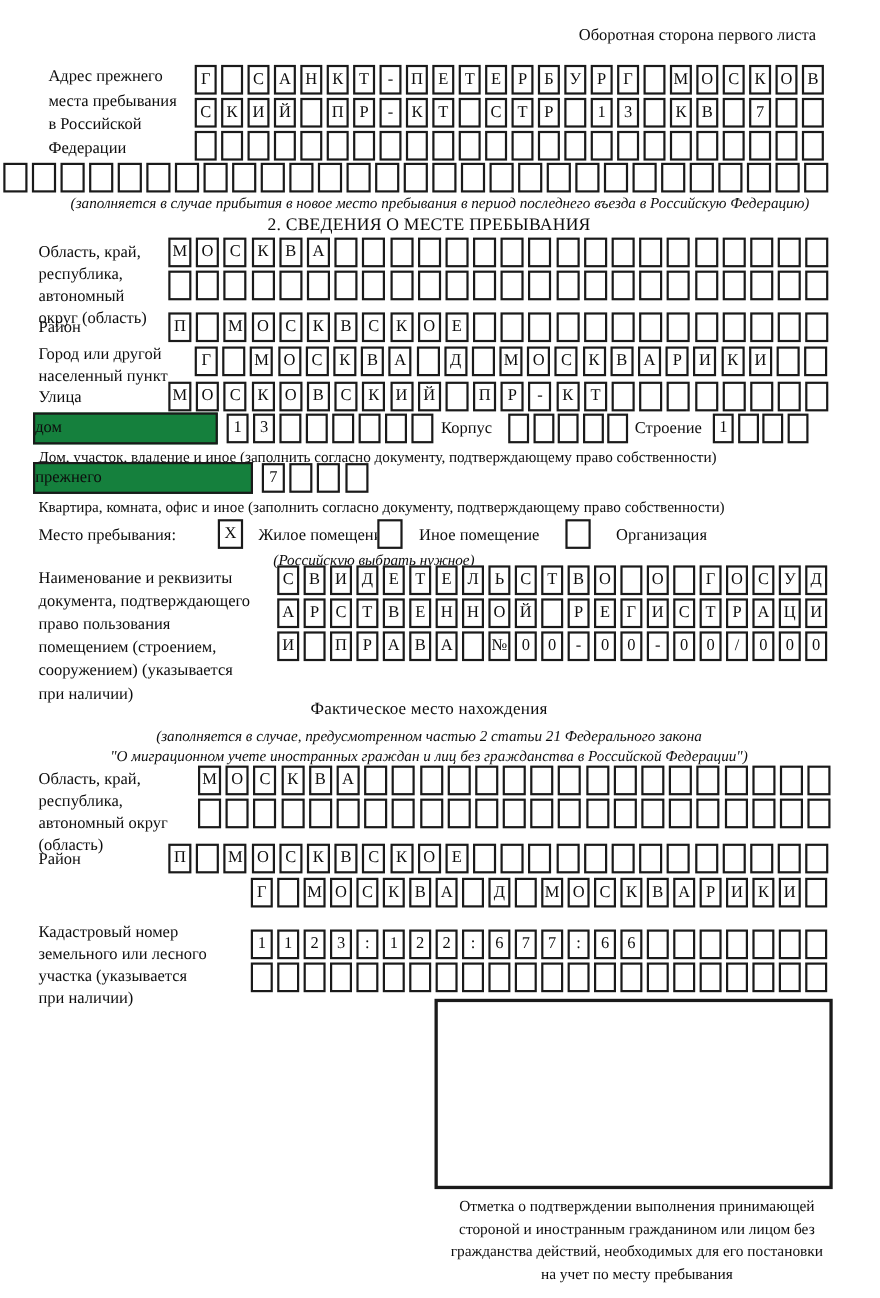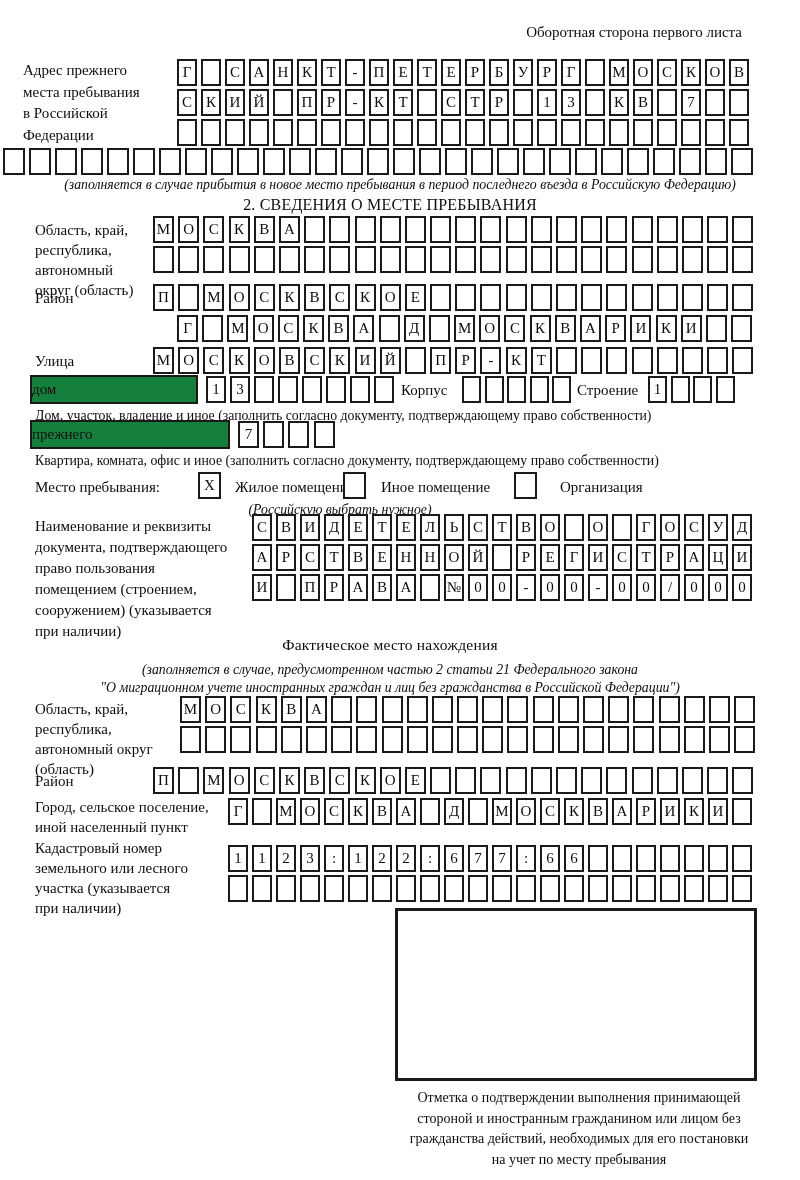--- a/index.html
+++ b/index.html
@@ -26,21 +26,21 @@
   .stamp{box-sizing:border-box;border:3px solid #1a1a1a;background:#fff;}
   .caption{font-size:14px;line-height:20.5px;white-space:pre-line;text-align:center;}
 </style>
 </head>
 <body>
 
 <div id="page">
 
   <div class="abs inline-lbl" style="top:22px;right:58px;">Оборотная сторона первого листа</div>
 
-  <div class="abs lbl" style="left:23px;top:60px;width:150px;">Адрес прежнего
+  <div class="abs lbl" style="left:44px;top:60px;width:150px;">Адрес прежнего
 места пребывания
 в Российской
 Федерации</div>
   <div class="abs row p24" style="left:177px;top:59px;"><span class="cell">Г</span><span class="cell"></span><span class="cell">С</span><span class="cell">А</span><span class="cell">Н</span><span class="cell">К</span><span class="cell">Т</span><span class="cell">-</span><span class="cell">П</span><span class="cell">Е</span><span class="cell">Т</span><span class="cell">Е</span><span class="cell">Р</span><span class="cell">Б</span><span class="cell">У</span><span class="cell">Р</span><span class="cell">Г</span><span class="cell"></span><span class="cell">М</span><span class="cell">О</span><span class="cell">С</span><span class="cell">К</span><span class="cell">О</span><span class="cell">В</span></div>
   <div class="abs row p24" style="left:177px;top:89px;"><span class="cell">С</span><span class="cell">К</span><span class="cell">И</span><span class="cell">Й</span><span class="cell"></span><span class="cell">П</span><span class="cell">Р</span><span class="cell">-</span><span class="cell">К</span><span class="cell">Т</span><span class="cell"></span><span class="cell">С</span><span class="cell">Т</span><span class="cell">Р</span><span class="cell"></span><span class="cell">1</span><span class="cell">3</span><span class="cell"></span><span class="cell">К</span><span class="cell">В</span><span class="cell"></span><span class="cell">7</span><span class="cell"></span><span class="cell"></span></div>
   <div class="abs row p24" style="left:177px;top:119px;"><span class="cell"></span><span class="cell"></span><span class="cell"></span><span class="cell"></span><span class="cell"></span><span class="cell"></span><span class="cell"></span><span class="cell"></span><span class="cell"></span><span class="cell"></span><span class="cell"></span><span class="cell"></span><span class="cell"></span><span class="cell"></span><span class="cell"></span><span class="cell"></span><span class="cell"></span><span class="cell"></span><span class="cell"></span><span class="cell"></span><span class="cell"></span><span class="cell"></span><span class="cell"></span><span class="cell"></span></div>
   <div class="abs row p26" style="left:3px;top:148px;"><span class="cell"></span><span class="cell"></span><span class="cell"></span><span class="cell"></span><span class="cell"></span><span class="cell"></span><span class="cell"></span><span class="cell"></span><span class="cell"></span><span class="cell"></span><span class="cell"></span><span class="cell"></span><span class="cell"></span><span class="cell"></span><span class="cell"></span><span class="cell"></span><span class="cell"></span><span class="cell"></span><span class="cell"></span><span class="cell"></span><span class="cell"></span><span class="cell"></span><span class="cell"></span><span class="cell"></span><span class="cell"></span><span class="cell"></span><span class="cell"></span><span class="cell"></span><span class="cell"></span></div>
   <div class="abs note center" style="left:10px;top:176px;width:780px;">(заполняется в случае прибытия в новое место пребывания в период последнего въезда в Российскую Федерацию)</div>
 
   <div class="abs sec-title" style="left:0;top:196px;width:780px;">2. СВЕДЕНИЯ О МЕСТЕ ПРЕБЫВАНИЯ</div>
@@ -48,20 +48,22 @@
   <div class="abs small-lbl" style="left:35px;top:220px;width:130px;">Область, край,
 республика,
 автономный
 округ (область)</div>
   <div class="abs row p25" style="left:153px;top:216px;"><span class="cell">М</span><span class="cell">О</span><span class="cell">С</span><span class="cell">К</span><span class="cell">В</span><span class="cell">А</span><span class="cell"></span><span class="cell"></span><span class="cell"></span><span class="cell"></span><span class="cell"></span><span class="cell"></span><span class="cell"></span><span class="cell"></span><span class="cell"></span><span class="cell"></span><span class="cell"></span><span class="cell"></span><span class="cell"></span><span class="cell"></span><span class="cell"></span><span class="cell"></span><span class="cell"></span><span class="cell"></span></div>
   <div class="abs row p25" style="left:153px;top:246px;"><span class="cell"></span><span class="cell"></span><span class="cell"></span><span class="cell"></span><span class="cell"></span><span class="cell"></span><span class="cell"></span><span class="cell"></span><span class="cell"></span><span class="cell"></span><span class="cell"></span><span class="cell"></span><span class="cell"></span><span class="cell"></span><span class="cell"></span><span class="cell"></span><span class="cell"></span><span class="cell"></span><span class="cell"></span><span class="cell"></span><span class="cell"></span><span class="cell"></span><span class="cell"></span><span class="cell"></span></div>
 
   <div class="abs inline-lbl" style="left:35px;top:288px;">Район</div>
   <div class="abs row p25" style="left:153px;top:284px;"><span class="cell">П</span><span class="cell"></span><span class="cell">М</span><span class="cell">О</span><span class="cell">С</span><span class="cell">К</span><span class="cell">В</span><span class="cell">С</span><span class="cell">К</span><span class="cell">О</span><span class="cell">Е</span><span class="cell"></span><span class="cell"></span><span class="cell"></span><span class="cell"></span><span class="cell"></span><span class="cell"></span><span class="cell"></span><span class="cell"></span><span class="cell"></span><span class="cell"></span><span class="cell"></span><span class="cell"></span><span class="cell"></span></div>
 
+  <div class="abs small-lbl" style="left:35px;top:312px;width:150px;">Город или другой
+населенный пункт</div>
   <div class="abs row p25" style="left:177px;top:315px;"><span class="cell">Г</span><span class="cell"></span><span class="cell">М</span><span class="cell">О</span><span class="cell">С</span><span class="cell">К</span><span class="cell">В</span><span class="cell">А</span><span class="cell"></span><span class="cell">Д</span><span class="cell"></span><span class="cell">М</span><span class="cell">О</span><span class="cell">С</span><span class="cell">К</span><span class="cell">В</span><span class="cell">А</span><span class="cell">Р</span><span class="cell">И</span><span class="cell">К</span><span class="cell">И</span><span class="cell"></span><span class="cell"></span></div>
 
   <div class="abs inline-lbl" style="left:35px;top:351px;">Улица</div>
   <div class="abs row p25" style="left:153px;top:347px;"><span class="cell">М</span><span class="cell">О</span><span class="cell">С</span><span class="cell">К</span><span class="cell">О</span><span class="cell">В</span><span class="cell">С</span><span class="cell">К</span><span class="cell">И</span><span class="cell">Й</span><span class="cell"></span><span class="cell">П</span><span class="cell">Р</span><span class="cell">-</span><span class="cell">К</span><span class="cell">Т</span><span class="cell"></span><span class="cell"></span><span class="cell"></span><span class="cell"></span><span class="cell"></span><span class="cell"></span><span class="cell"></span><span class="cell"></span></div>
 
   <div class="abs wbox" style="left:30px;top:375px;width:168px;">дом</div>
   <div class="abs row p24" style="left:206px;top:376px;"><span class="cell">1</span><span class="cell">3</span><span class="cell"></span><span class="cell"></span><span class="cell"></span><span class="cell"></span><span class="cell"></span><span class="cell"></span></div>
   <div class="abs inline-lbl" style="left:401px;top:380px;">Корпус</div>
   <div class="abs row p23" style="left:462px;top:376px;"><span class="cell"></span><span class="cell"></span><span class="cell"></span><span class="cell"></span><span class="cell"></span></div>
   <div class="abs inline-lbl" style="left:577px;top:380px;">Строение</div>
@@ -100,22 +102,20 @@
   <div class="abs small-lbl" style="left:35px;top:699px;width:150px;">Область, край,
 республика,
 автономный округ
 (область)</div>
   <div class="abs row p25" style="left:180px;top:696px;"><span class="cell">М</span><span class="cell">О</span><span class="cell">С</span><span class="cell">К</span><span class="cell">В</span><span class="cell">А</span><span class="cell"></span><span class="cell"></span><span class="cell"></span><span class="cell"></span><span class="cell"></span><span class="cell"></span><span class="cell"></span><span class="cell"></span><span class="cell"></span><span class="cell"></span><span class="cell"></span><span class="cell"></span><span class="cell"></span><span class="cell"></span><span class="cell"></span><span class="cell"></span><span class="cell"></span></div>
   <div class="abs row p25" style="left:180px;top:726px;"><span class="cell"></span><span class="cell"></span><span class="cell"></span><span class="cell"></span><span class="cell"></span><span class="cell"></span><span class="cell"></span><span class="cell"></span><span class="cell"></span><span class="cell"></span><span class="cell"></span><span class="cell"></span><span class="cell"></span><span class="cell"></span><span class="cell"></span><span class="cell"></span><span class="cell"></span><span class="cell"></span><span class="cell"></span><span class="cell"></span><span class="cell"></span><span class="cell"></span><span class="cell"></span></div>
 
   <div class="abs inline-lbl" style="left:35px;top:771px;">Район</div>
   <div class="abs row p25" style="left:153px;top:767px;"><span class="cell">П</span><span class="cell"></span><span class="cell">М</span><span class="cell">О</span><span class="cell">С</span><span class="cell">К</span><span class="cell">В</span><span class="cell">С</span><span class="cell">К</span><span class="cell">О</span><span class="cell">Е</span><span class="cell"></span><span class="cell"></span><span class="cell"></span><span class="cell"></span><span class="cell"></span><span class="cell"></span><span class="cell"></span><span class="cell"></span><span class="cell"></span><span class="cell"></span><span class="cell"></span><span class="cell"></span><span class="cell"></span></div>
 
-  <div class="abs small-lbl" style="left:35px;top:797px;width:200px;">Город, сельское поселение,
-иной населенный пункт</div>
   <div class="abs row p24" style="left:228px;top:798px;"><span class="cell">Г</span><span class="cell"></span><span class="cell">М</span><span class="cell">О</span><span class="cell">С</span><span class="cell">К</span><span class="cell">В</span><span class="cell">А</span><span class="cell"></span><span class="cell">Д</span><span class="cell"></span><span class="cell">М</span><span class="cell">О</span><span class="cell">С</span><span class="cell">К</span><span class="cell">В</span><span class="cell">А</span><span class="cell">Р</span><span class="cell">И</span><span class="cell">К</span><span class="cell">И</span><span class="cell"></span></div>
 
   <div class="abs small-lbl" style="left:35px;top:838px;width:190px;">Кадастровый номер
 земельного или лесного
 участка (указывается
 при наличии)</div>
   <div class="abs row p24" style="left:228px;top:845px;"><span class="cell">1</span><span class="cell">1</span><span class="cell">2</span><span class="cell">3</span><span class="cell">:</span><span class="cell">1</span><span class="cell">2</span><span class="cell">2</span><span class="cell">:</span><span class="cell">6</span><span class="cell">7</span><span class="cell">7</span><span class="cell">:</span><span class="cell">6</span><span class="cell">6</span><span class="cell"></span><span class="cell"></span><span class="cell"></span><span class="cell"></span><span class="cell"></span><span class="cell"></span><span class="cell"></span></div>
   <div class="abs row p24" style="left:228px;top:875px;"><span class="cell"></span><span class="cell"></span><span class="cell"></span><span class="cell"></span><span class="cell"></span><span class="cell"></span><span class="cell"></span><span class="cell"></span><span class="cell"></span><span class="cell"></span><span class="cell"></span><span class="cell"></span><span class="cell"></span><span class="cell"></span><span class="cell"></span><span class="cell"></span><span class="cell"></span><span class="cell"></span><span class="cell"></span><span class="cell"></span><span class="cell"></span><span class="cell"></span></div>
 
   <div class="abs stamp" style="left:395px;top:908px;width:362px;height:173px;"></div>

